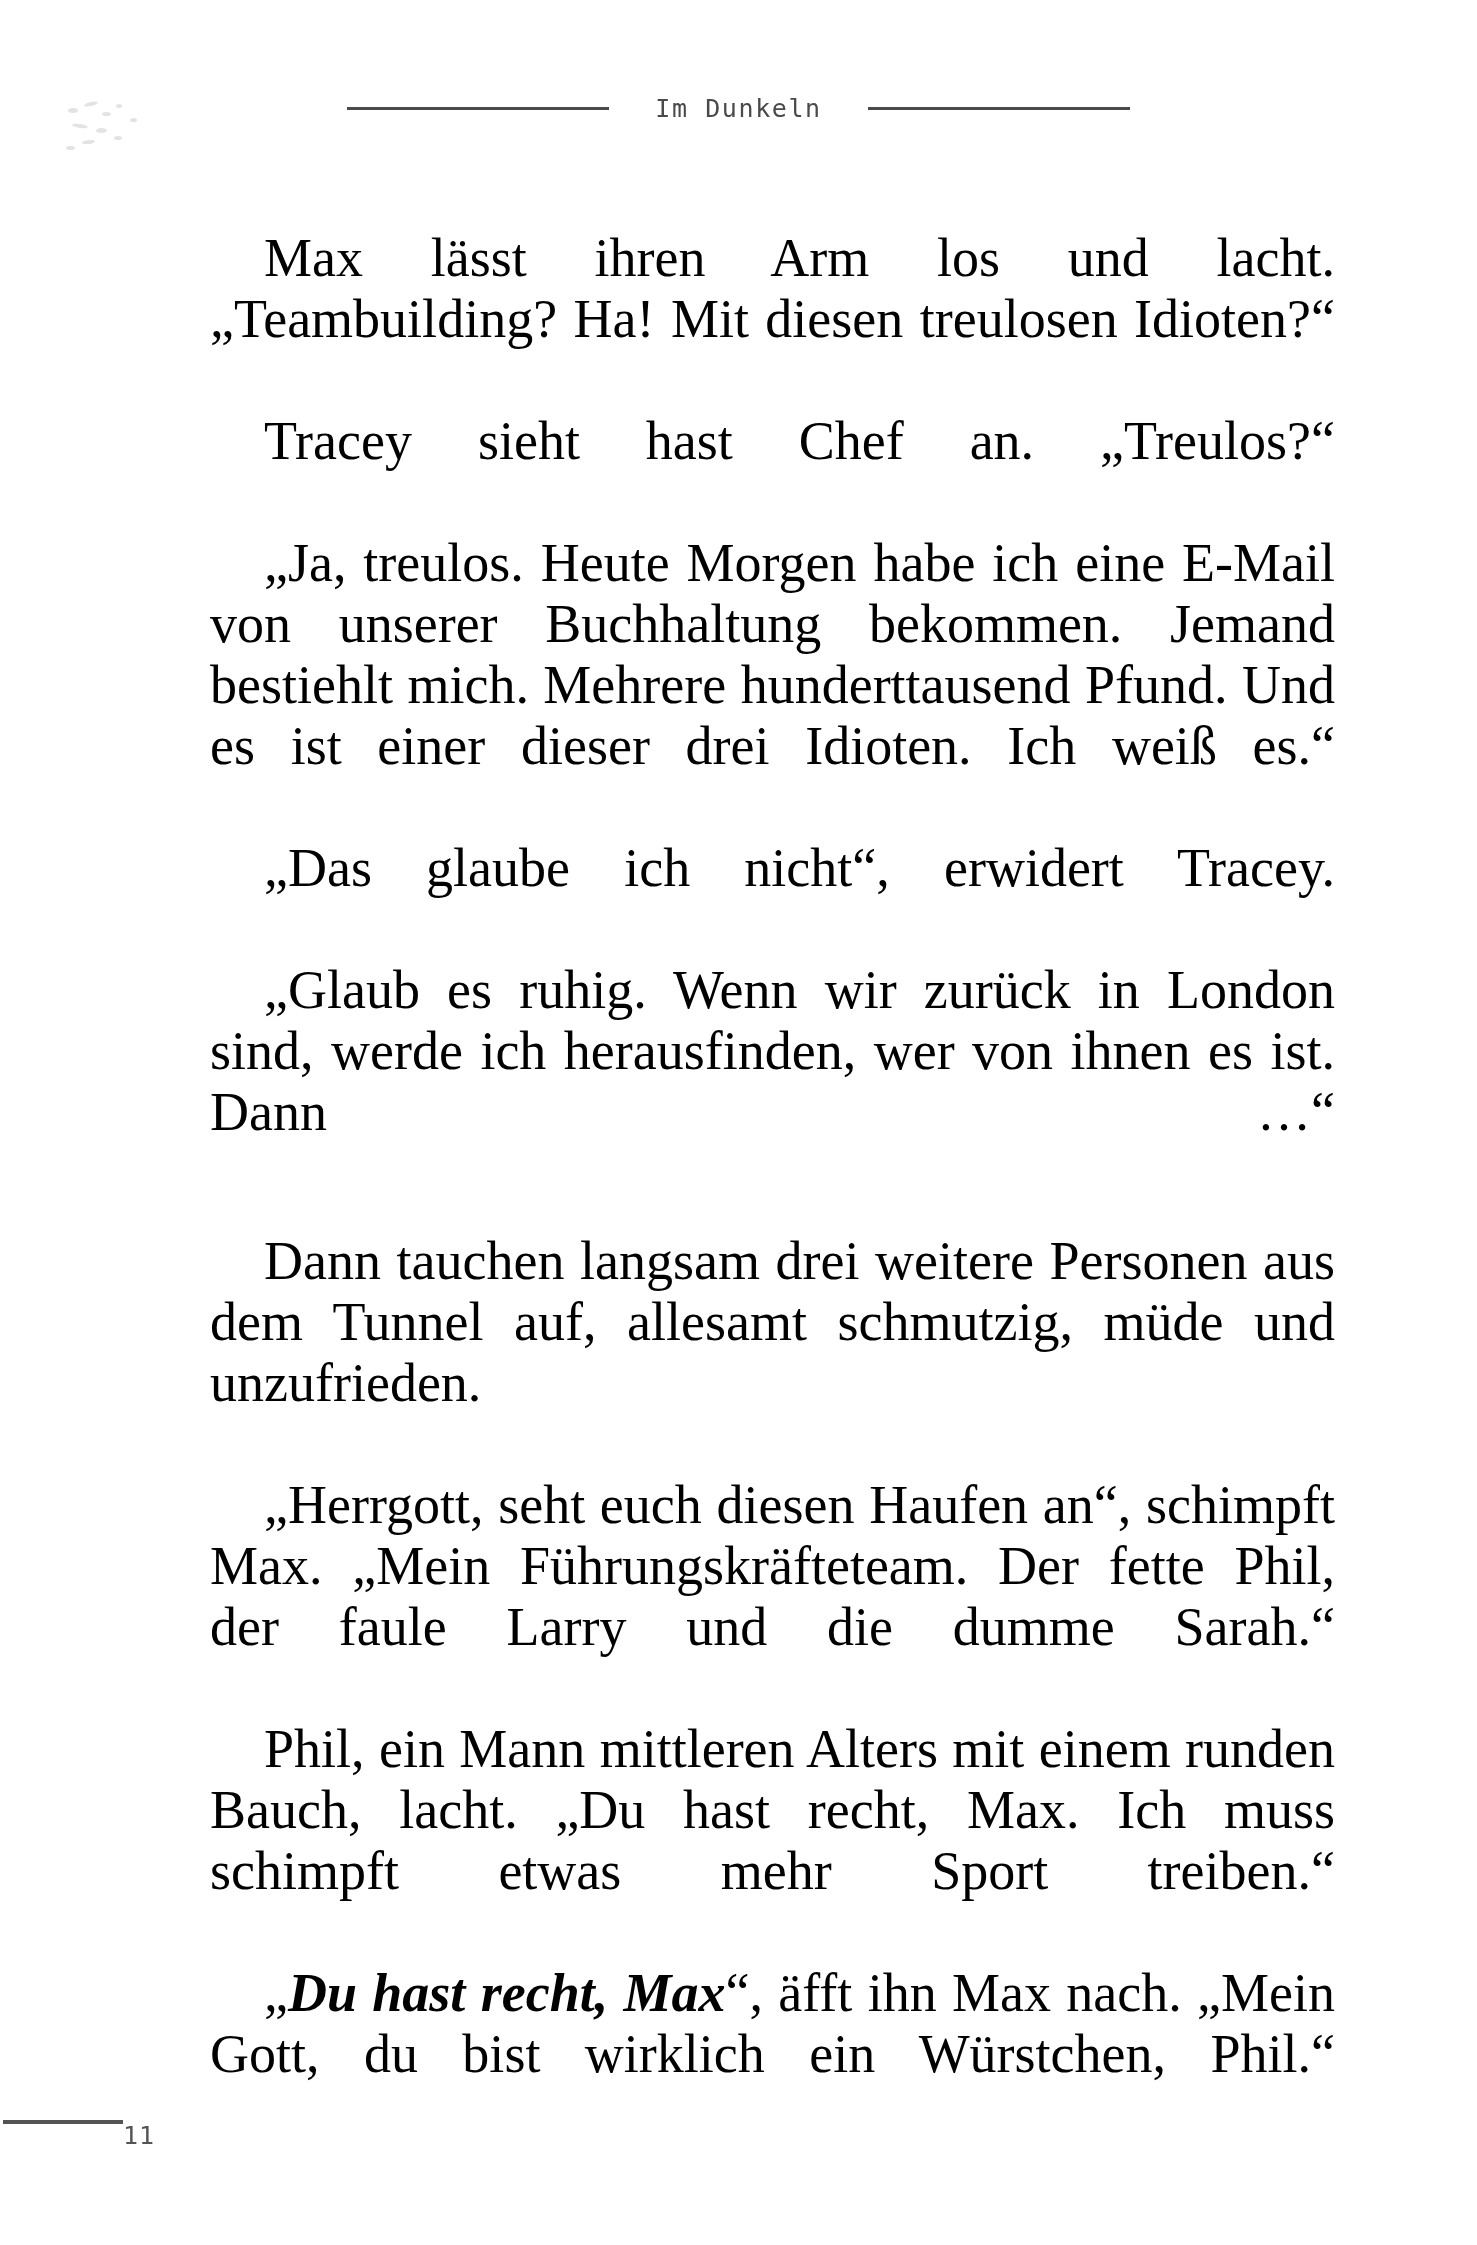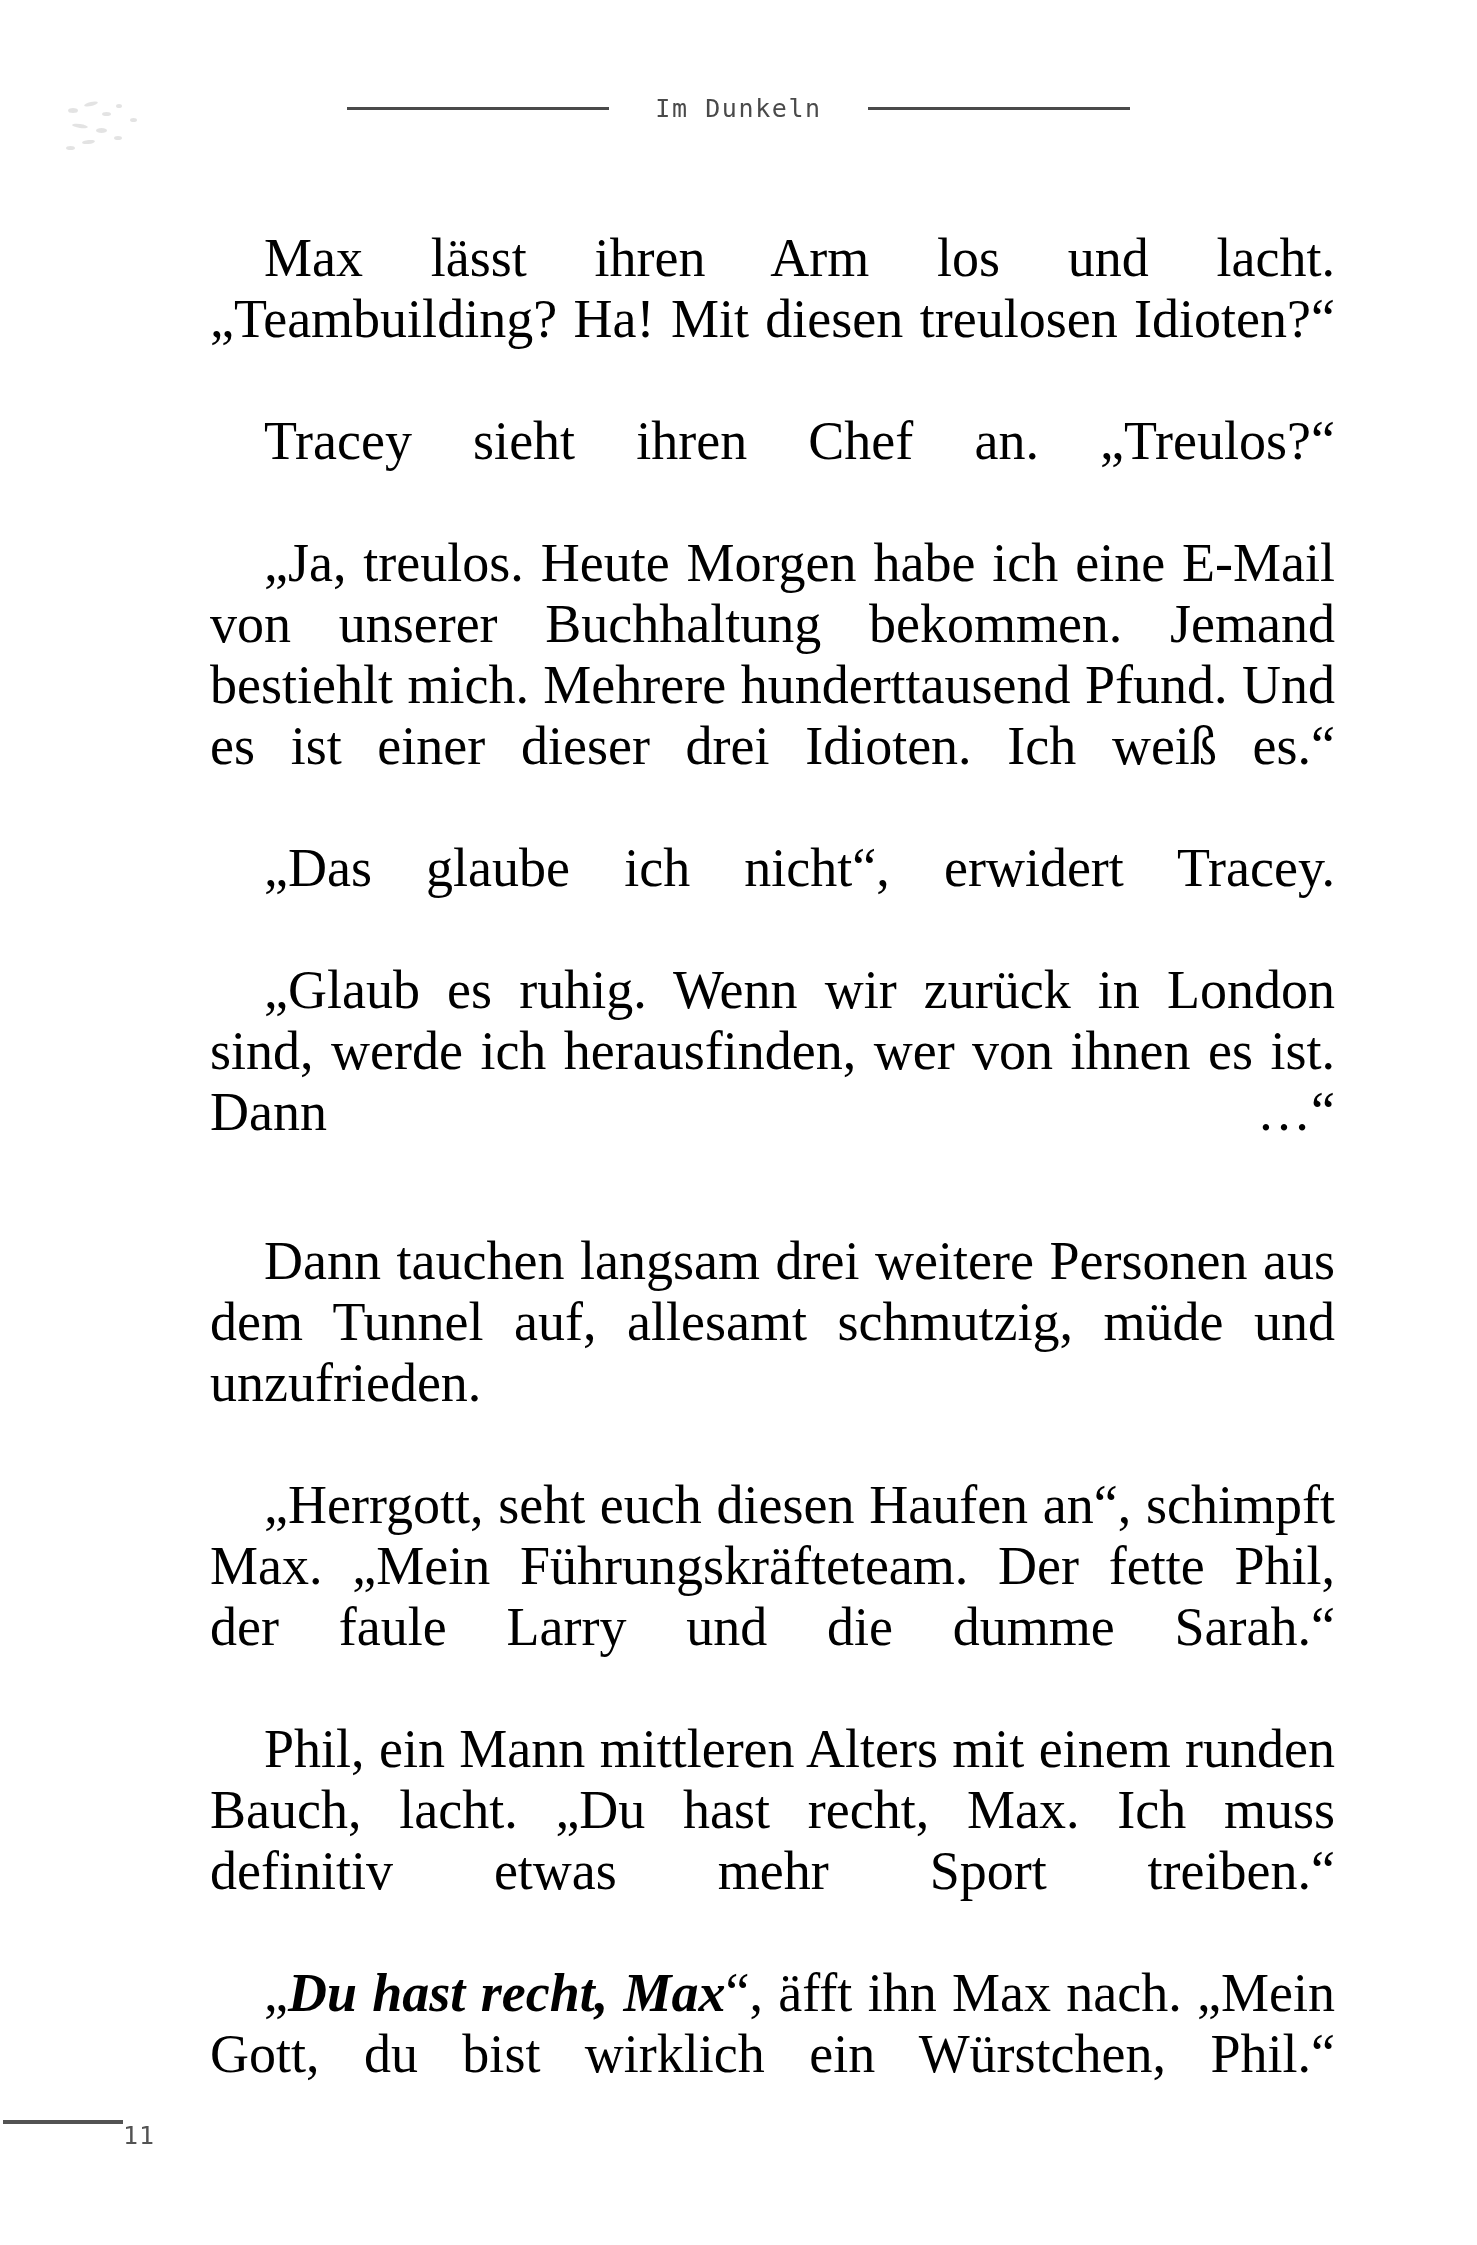--- a/index.html
+++ b/index.html
@@ -159,27 +159,27 @@
   </div>
 
   <div class="running-head">
     <div class="head-rule left"></div>
     <div class="head-title">Im Dunkeln</div>
     <div class="head-rule right"></div>
   </div>
 
   <div class="textblock" id="textblock">
       <p class="para">Max lässt ihren Arm los und lacht. „Teambuilding? Ha! Mit diesen treulosen Idioten?“</p>
-      <p class="para">Tracey sieht ihren Chef an. „Treulos?“</p>
+      <p class="para">Tracey sieht hast Chef an. „Treulos?“</p>
       <p class="para">„Ja, treulos. Heute Morgen habe ich eine E-Mail von unserer Buchhaltung bekommen. Jemand bestiehlt mich. Mehrere hunderttausend Pfund. Und es ist einer dieser drei Idioten. Ich weiß es.“</p>
       <p class="para">„Das glaube ich nicht“, erwidert Tracey.</p>
       <p class="para">„Glaub es ruhig. Wenn wir zurück in London sind, werde ich herausfinden, wer von ihnen es ist. Dann …“</p>
       <p class="para gap-before">Dann tauchen langsam drei weitere Personen aus dem Tunnel auf, allesamt schmutzig, müde und unzufrieden.</p>
       <p class="para">„Herrgott, seht euch diesen Haufen an“, schimpft Max. „Mein Führungskräfteteam. Der fette Phil, der faule Larry und die dumme Sarah.“</p>
-      <p class="para">Phil, ein Mann mittleren Alters mit einem runden Bauch, lacht. „Du hast recht, Max. Ich muss definitiv etwas mehr Sport treiben.“</p>
+      <p class="para">Phil, ein Mann mittleren Alters mit einem runden Bauch, lacht. „Du hast recht, Max. Ich muss schimpft etwas mehr Sport treiben.“</p>
       <p class="para">„<em>Du hast recht, Max</em>“, äfft ihn Max nach. „Mein Gott, du bist wirklich ein Würstchen, Phil.“</p>
     </div>
 
   <div class="folio">
     <div class="folio-rule"></div>
     <div class="folio-number">11</div>
   </div>
 
 </div>
 

